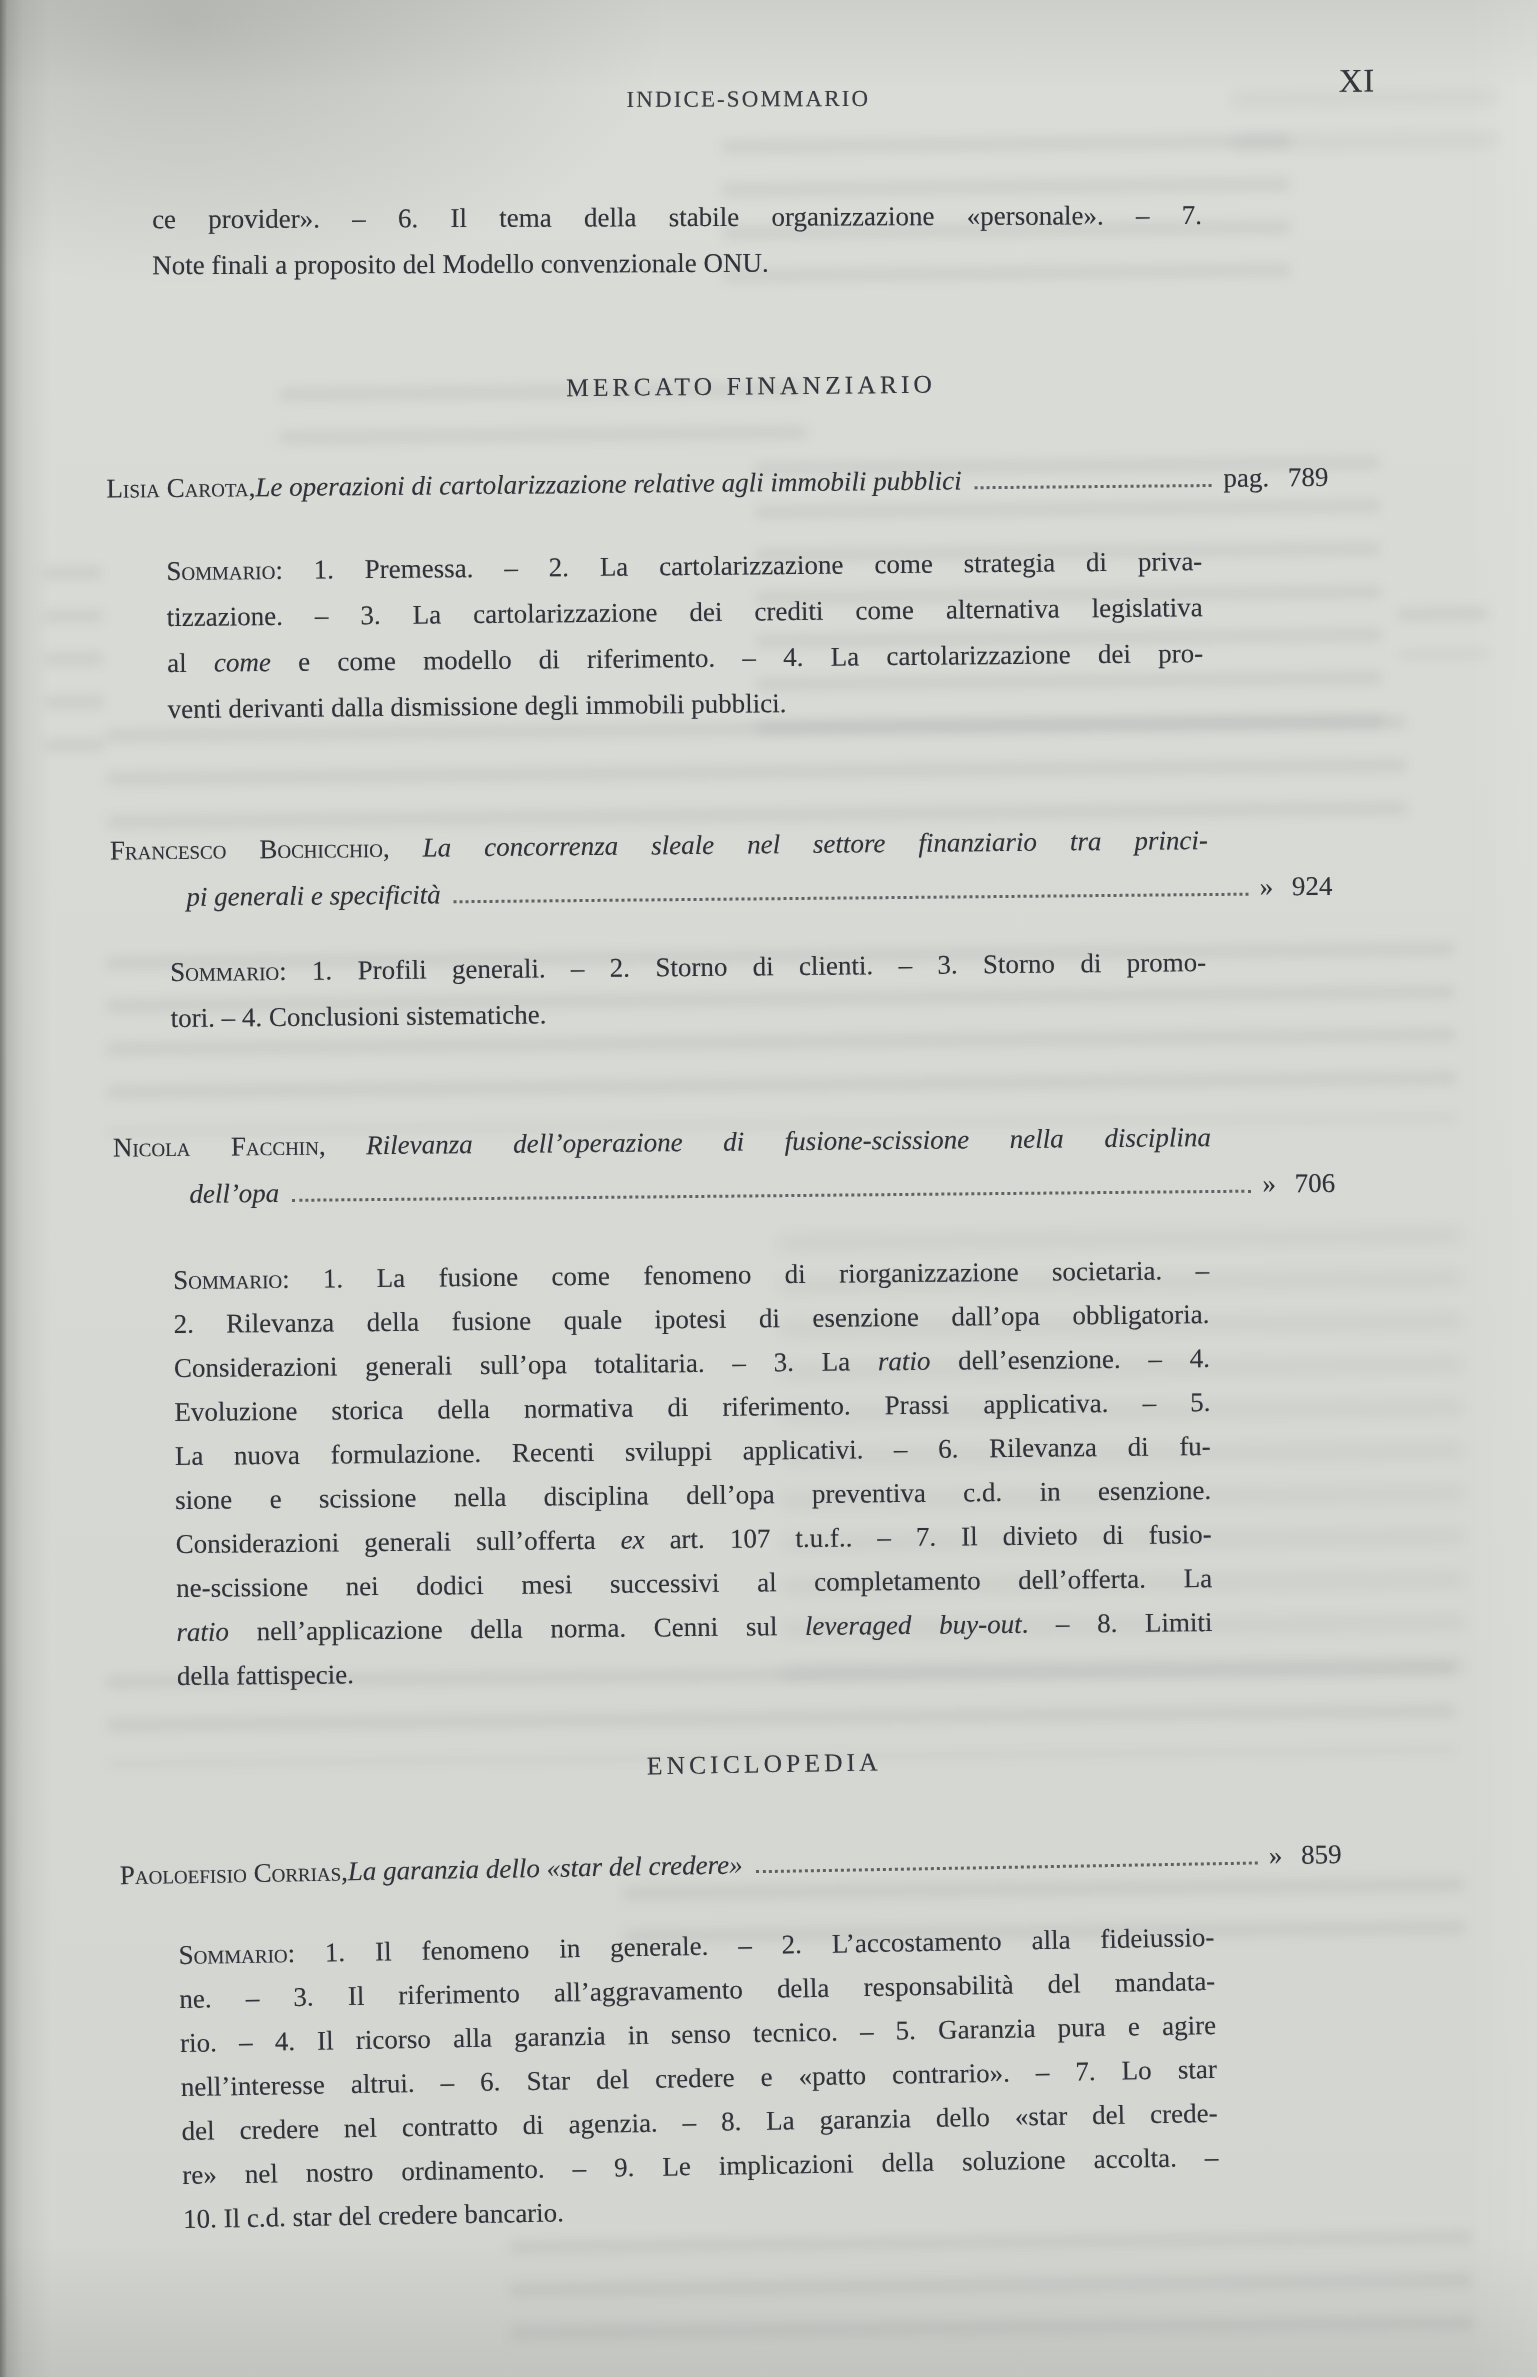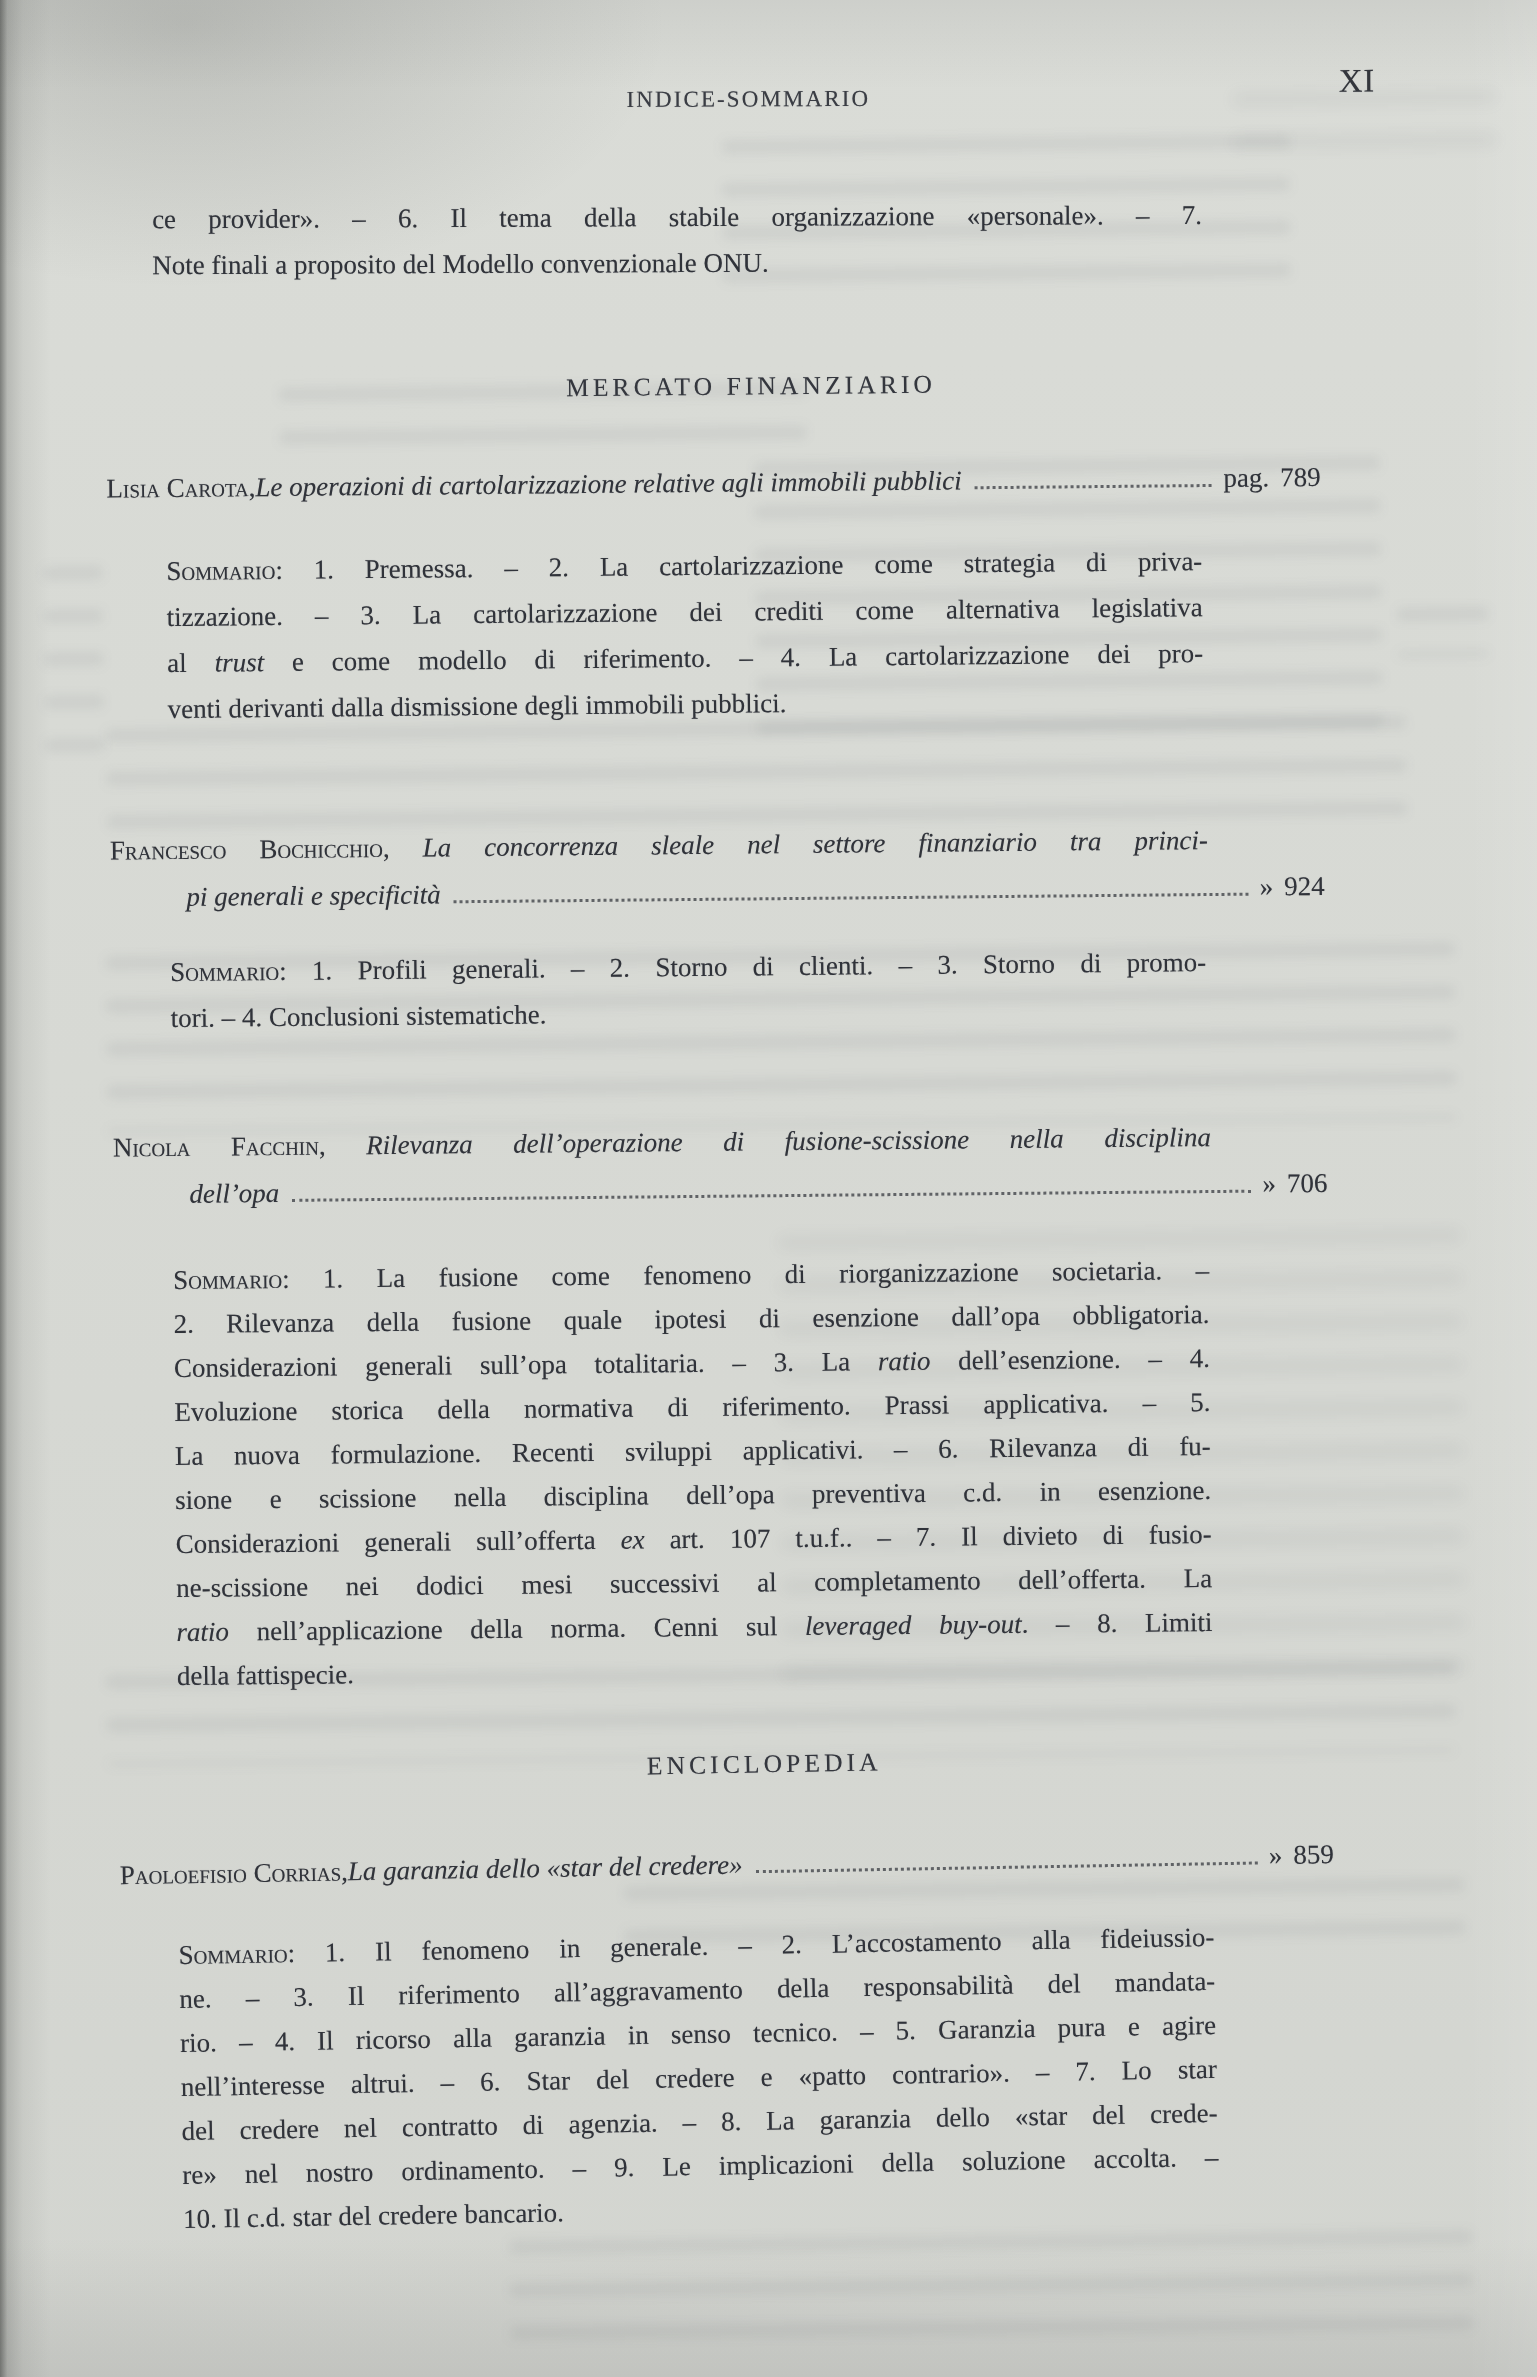--- a/index.html
+++ b/index.html
@@ -37,21 +37,21 @@
   .line{font-size:27px;line-height:46px;text-align:justify;text-align-last:justify;}
   .lh54 .line{line-height:44px;}
   .line.end{text-align:left;text-align-last:left;}
   .flexline{display:flex;align-items:baseline;font-size:27px;line-height:48px;}
   .indent2{padding-left:76px;}
   .sc{font-variant:small-caps;}
   .it{font-style:italic;}
   .leader{flex:1 1 auto;min-width:18px;border-bottom:3.3px dotted rgba(50,53,60,0.72);
           margin:0 11.5px 9px 13px;}
   .refmark{margin-right:3.3px;text-align:right;}
-  .pnum{min-width:56px;text-align:center;}
+  .pnum{min-width:56px;text-align:right;}
 </style>
 </head>
 <body>
 
 <div id="page">
 
   <div class="ghosts">
     <div class="ghost big" style="left:1233px;top:92px;width:263px;height:58px;"></div>
     <div class="ghost" style="left:723px;top:138px;width:567px;height:156px;"></div>
     <div class="ghost" style="left:280px;top:386px;width:526px;height:82px;"></div>
@@ -83,21 +83,21 @@
         <span>, </span>
         <span class="it">Le operazioni di cartolarizzazione relative agli immobili pubblici</span>
       <span class="leader"></span>
       <span class="refmark">pag.</span>
       <span class="pnum">789</span>
     </div>
 
     <div class="block" style="left:170px;top:543px;width:1036px;">
       <div class="line"><span class="sc">Sommario:</span><span> 1. Premessa. – 2. La cartolarizzazione come strategia di priva-</span></div>
       <div class="line"><span>tizzazione. – 3. La cartolarizzazione dei crediti come alternativa legislativa</span></div>
-      <div class="line"><span>al </span><span class="it">trust</span><span> e come modello di riferimento. – 4. La cartolarizzazione dei pro-</span></div>
+      <div class="line"><span>al </span><span class="it">come</span><span> e come modello di riferimento. – 4. La cartolarizzazione dei pro-</span></div>
       <div class="line end"><span>venti derivanti dalla dismissione degli immobili pubblici.</span></div>
     </div>
 
     <div class="block" style="left:111px;top:822px;width:1222px;">
       <div class="line" style="width:1098px;"><span class="sc">Francesco Bochicchio</span><span>, </span><span class="it">La concorrenza sleale nel settore finanziario tra princi-</span></div>
       <div class="flexline indent2">
         <span class="it">pi generali e specificità</span>
         <span class="leader"></span>
         <span class="refmark">»</span>
         <span class="pnum">924</span>

